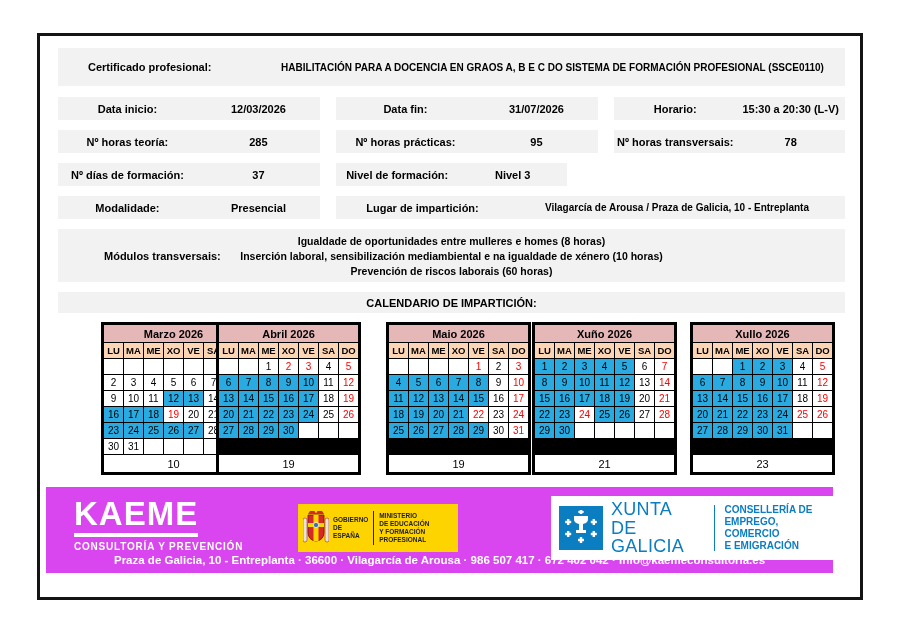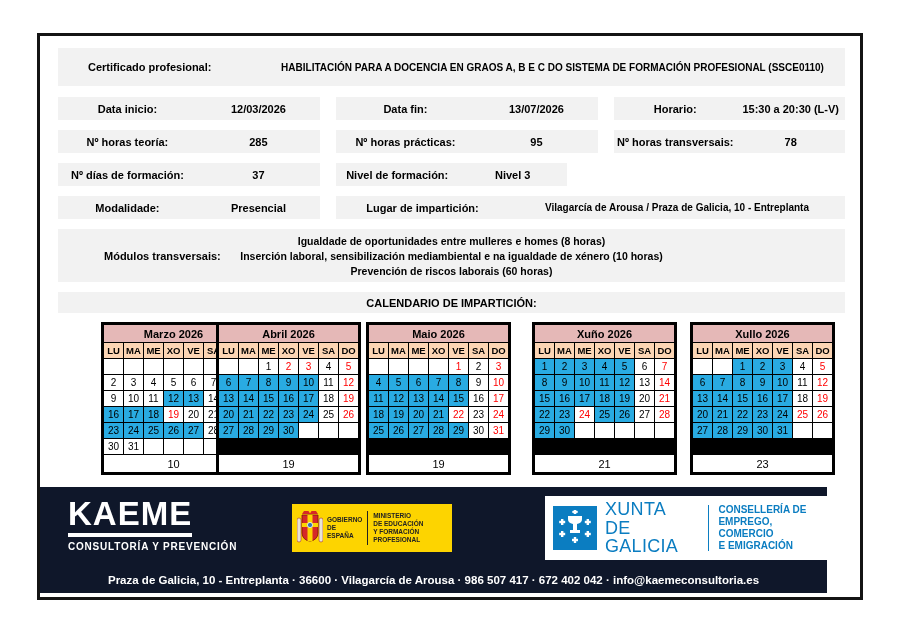--- a/index.html
+++ b/index.html
@@ -26,31 +26,31 @@
   .fwide .flbl{width:34%;} .fwide .fval{width:66%;font-size:10px;}
   
   .modulos{top:193px;height:53px;position:absolute;}
   .mod-lbl{position:absolute;left:46px;top:0;height:100%;display:flex;align-items:center;font-size:11px;font-weight:bold;}
   .mod-lines{position:absolute;left:0;top:0;width:100%;height:100%;display:flex;flex-direction:column;justify-content:center;gap:3px;}
   .mod-line{text-align:center;font-size:10.5px;font-weight:bold;}
   
   .calbar{top:256px;height:21px;display:flex;align-items:center;justify-content:center;font-size:11px;font-weight:bold;}
   .cals{position:absolute;left:18px;top:286px;width:787px;height:160px;}
   .cal{position:absolute;top:0;width:145px;border:2px solid #000;background:#fff;box-sizing:border-box;}
-  .cal0{left:0;margin-left:43px;} .cal1{left:158px;} .cal2{left:308px;} .cal3{left:474px;} .cal4{left:632px;}
+  .cal0{left:0;margin-left:43px;} .cal1{left:158px;} .cal2{left:328px;} .cal3{left:474px;} .cal4{left:632px;}
   .cal-table{border-collapse:collapse;width:100%;table-layout:fixed;}
   .cal-table td{border:1px solid #000;text-align:center;font-size:10px;height:15px;padding:0;overflow:hidden;}
   td.cal-month{background:#e5b8b7;font-weight:bold;font-size:11px;height:17px;}
   tr.cal-dow td{background:#fcd5b4;font-weight:bold;font-size:9.5px;}
   td.course{background:#29abe2;}
   td.holiday{color:#ff0000;}
   td.off{background:#000;border-color:#000;}
   td.cal-total{font-size:11px;height:17px;font-weight:normal;}
   
-  .band{position:absolute;left:0;top:451px;width:787px;height:106px;background:#0f172a;}
+  .band{position:absolute;left:6px;top:451px;width:787px;height:86px;background:#d946ef;}
   .kaeme{position:absolute;left:28px;top:10px;color:#fff;}
   .kaeme-name{font-size:33px;font-weight:bold;letter-spacing:1px;line-height:1;border-bottom:4px solid #fff;padding-bottom:3px;display:inline-block;}
   .kaeme-tag{font-size:10px;font-weight:bold;letter-spacing:0.8px;margin-top:4px;}
   .gob{position:absolute;left:252px;top:17px;width:160px;height:48px;background:#fdd400;display:flex;align-items:center;box-sizing:border-box;padding:3px 5px;}
   .gob-txt{font-size:6.5px;font-weight:bold;color:#222;line-height:1.25;}
   .gob-sep{width:1px;height:34px;background:#222;margin:0 5px;}
   .xunta{position:absolute;left:505px;top:9px;width:282px;height:64px;background:#fff;display:flex;align-items:center;box-sizing:border-box;padding:6px 8px;}
   .xunta-name{color:#0b7dc1;font-size:18px;font-weight:normal;line-height:1.05;margin-left:8px;letter-spacing:0.3px;}
   .xunta-sep{width:2px;height:46px;background:#0b7dc1;margin:0 9px;}
   .xunta-dept{color:#0b7dc1;font-size:10px;font-weight:bold;line-height:1.2;}
@@ -66,21 +66,21 @@
     <span class="cert-val">HABILITACIÓN PARA A DOCENCIA EN GRAOS A, B E C DO SISTEMA DE FORMACIÓN PROFESIONAL (SSCE0110)</span>
   </div>
 
   <div class="row triple r2">
     <div class="field fw1">
       <span class="flbl">Data inicio:</span>
       <span class="fval">12/03/2026</span>
     </div>
     <div class="field fw2">
       <span class="flbl">Data fin:</span>
-      <span class="fval">13/07/2026</span>
+      <span class="fval">31/07/2026</span>
     </div>
     <div class="field fw3">
       <span class="flbl">Horario:</span>
       <span class="fval">15:30 a 20:30 (L-V)</span>
     </div>
   </div>
 
   <div class="row triple r3">
     <div class="field fw1">
       <span class="flbl">Nº horas teoría:</span>

